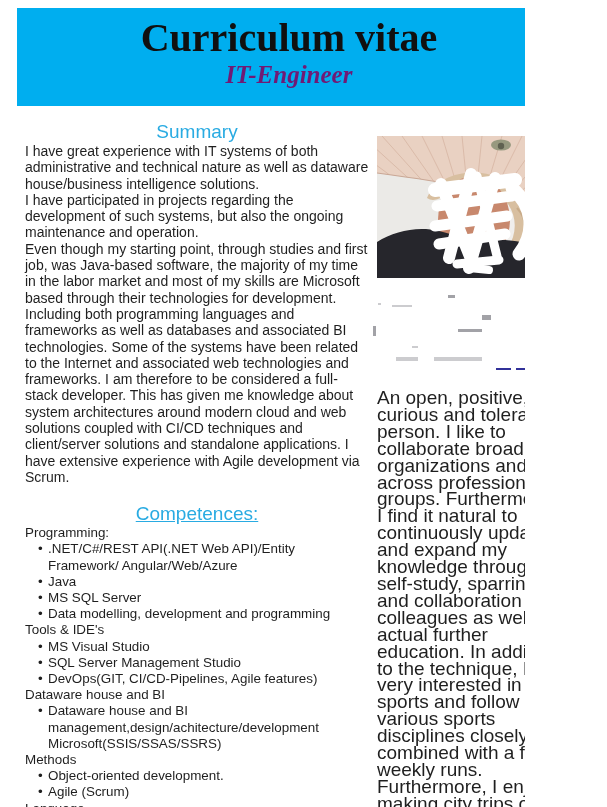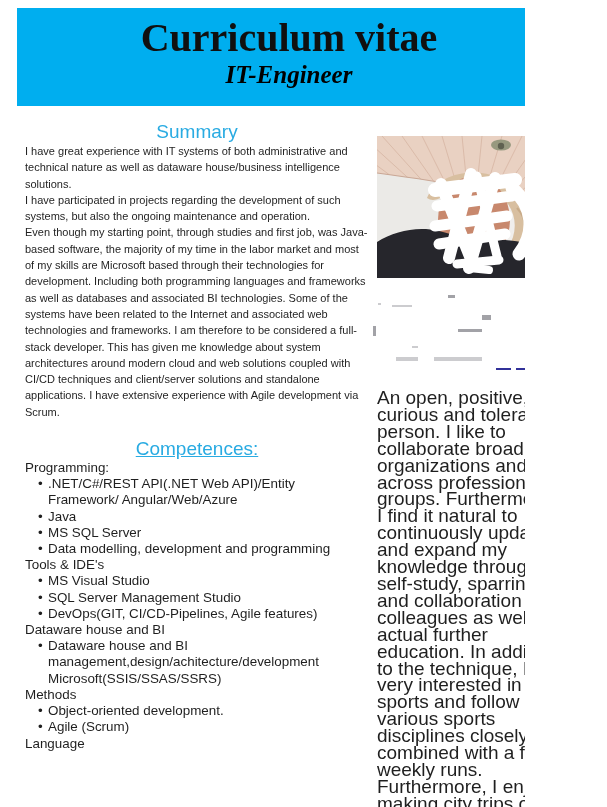--- a/index.html
+++ b/index.html
@@ -12,30 +12,30 @@
     position:absolute; left:17px; top:8px; width:544px; height:98px;
     background:#00AEEF; text-align:center;
   }
   .banner .title {
     margin:0; padding-top:8px;
     font-family:"Liberation Serif", serif; font-weight:700;
     font-size:40px; line-height:44px; color:#101010;
   }
   .banner .subtitle {
     margin:0; font-family:"Liberation Serif", serif;
-    font-weight:700; font-style:italic; font-size:25px; line-height:30px; color:#000000;
+    font-weight:700; font-style:italic; font-size:25px; line-height:30px; color:#701a75;
   }
   
   .col-left  { position:absolute; left:25px;  top:120px; width:344px; }
   .col-right { position:absolute; left:377px; top:136px; width:185px; }
   .sec-heading {
     margin:0; font-weight:400; color:#29ABE2;
     font-size:19px; line-height:23px;text-align:center;
   }
-  .body-text { font-size:11px; line-height:16.3px; }
+  .body-text { font-size:14px; line-height:16.3px; }
   .body-text p { margin:0; }
   
   .competences-heading { margin-top:17px;text-decoration:underline; }
   .cgroups { font-size:13.4px; line-height:16.2px; }
   .glabel { }
   .bullet-row { display:flex; }
   .bullet-glyph { width:10px; margin-left:13px; flex:none; }
   .bullet-text { flex:1; }
   
   .photo { display:block; width:183px; height:142px; }

